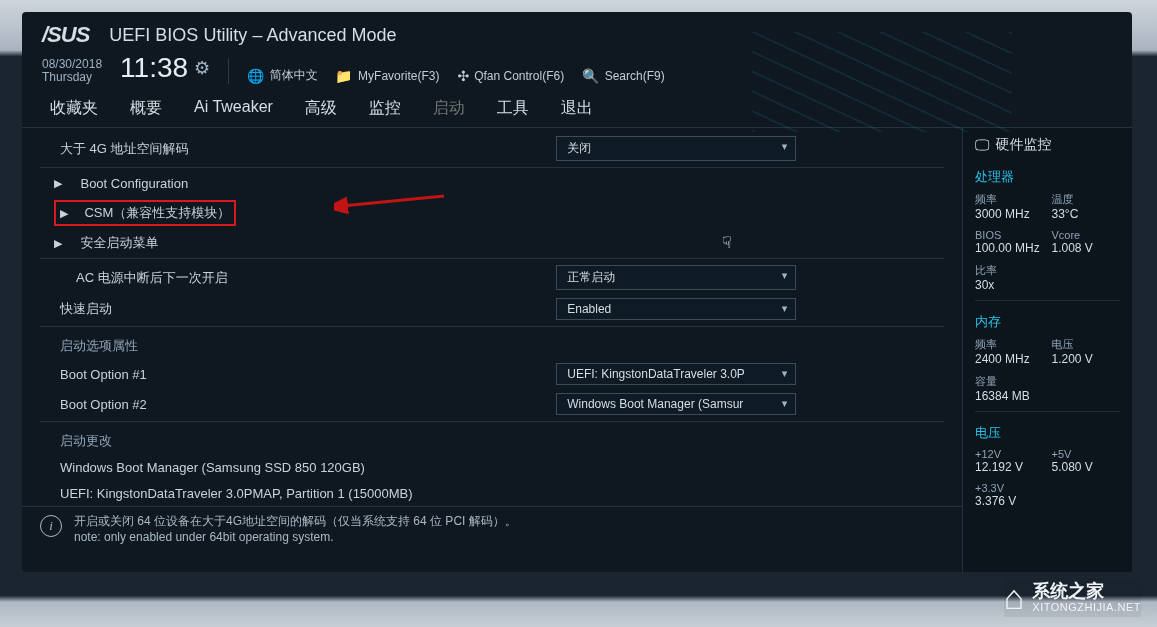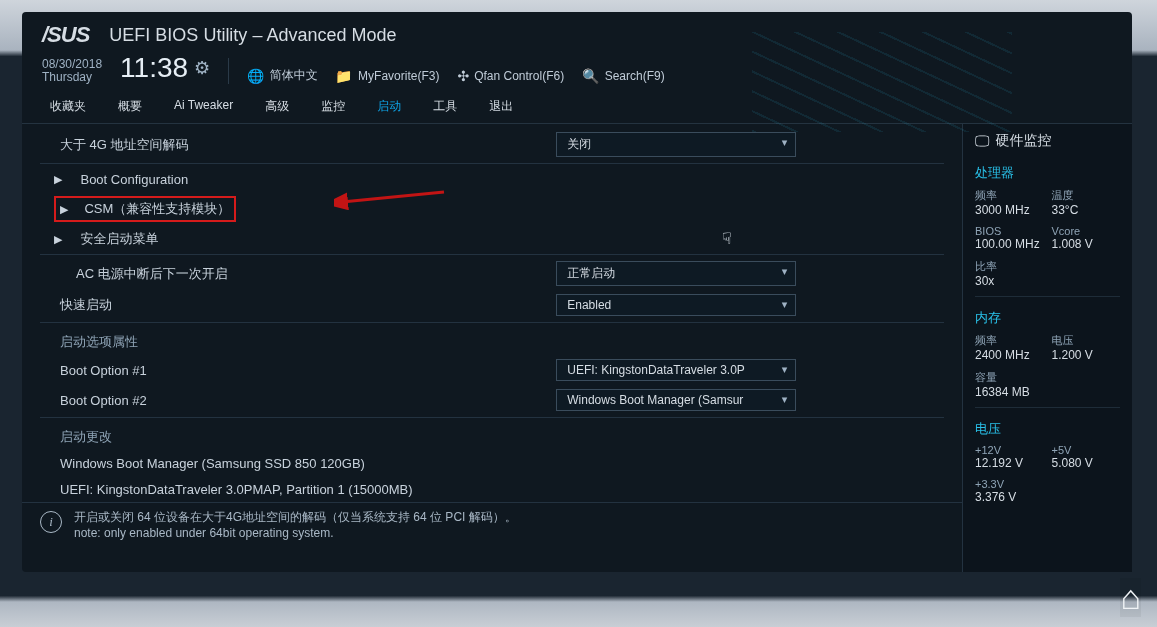--- a/index.html
+++ b/index.html
@@ -42,25 +42,25 @@
   .date-block { display:flex; flex-direction:column; line-height:1.1;}
   .clock { font-size: 28px; color: #e6eef5; display:flex; align-items:center; gap:6px;}
   .gear-icon { font-size:18px; color:#9fb2c4;}
   .sep { width:1px; height:26px; background:#2a3a48;}
   .quick-btn { display:flex; align-items:center; gap:5px; color:#c0ccd8; font-size:12px; cursor:pointer;}
   .quick-btn .qicon{font-size:14px;}
   
   .tabs {
     display: flex; gap: 32px;
     padding: 8px 28px 8px 28px;
-    font-size: 12px; font-weight: 500;
+    font-size: 16px; font-weight: 500;
     border-bottom: 1px solid #243340;
   }
   .tab { color: #d6dde4; cursor:pointer;}
-  .tab.active { color: #0ea5e9; }
+  .tab.active { color: #737373; }
   
   .main-area {
     flex: 1; display: flex;
     overflow: hidden;
     justify-content: flex-end;
   }
   .content-pane {
     flex: 1;
     padding: 4px 0 0 0;
     overflow-y: auto;
@@ -382,13 +382,17 @@
             <div class="hw-label">+3.3V</div>
             <div class="hw-val">3.376 V</div>
           </div>
       </div>
     </div>
   </div>
 </div>
 
 <div class="watermark">
   <span class="house">⌂</span>
+  <div class="wm-text">
+    <span class="wm-cn">系统之家</span>
+    <span class="wm-url">XITONGZHIJIA.NET</span>
+  </div>
 </div>
 
 </body></html>

